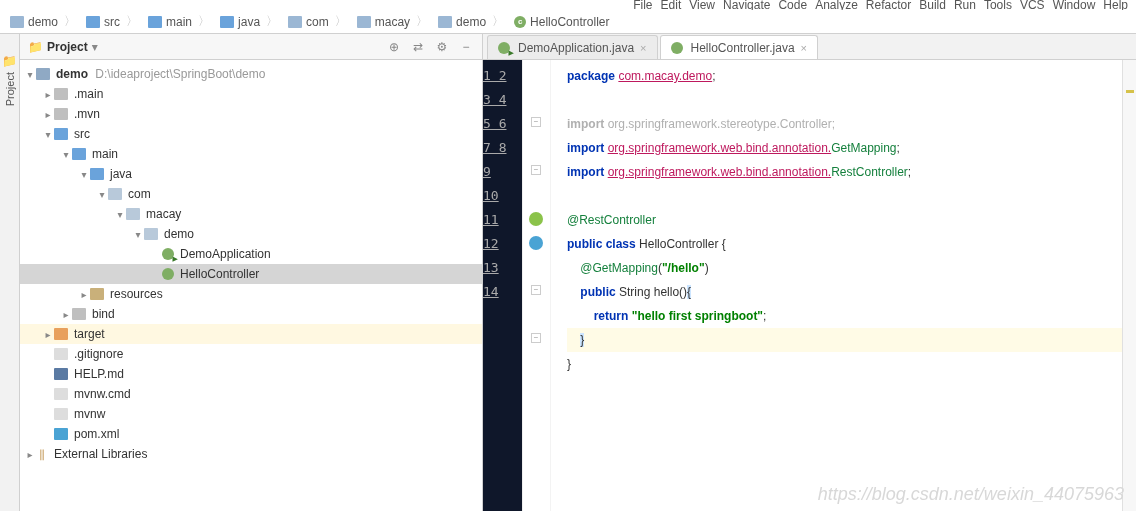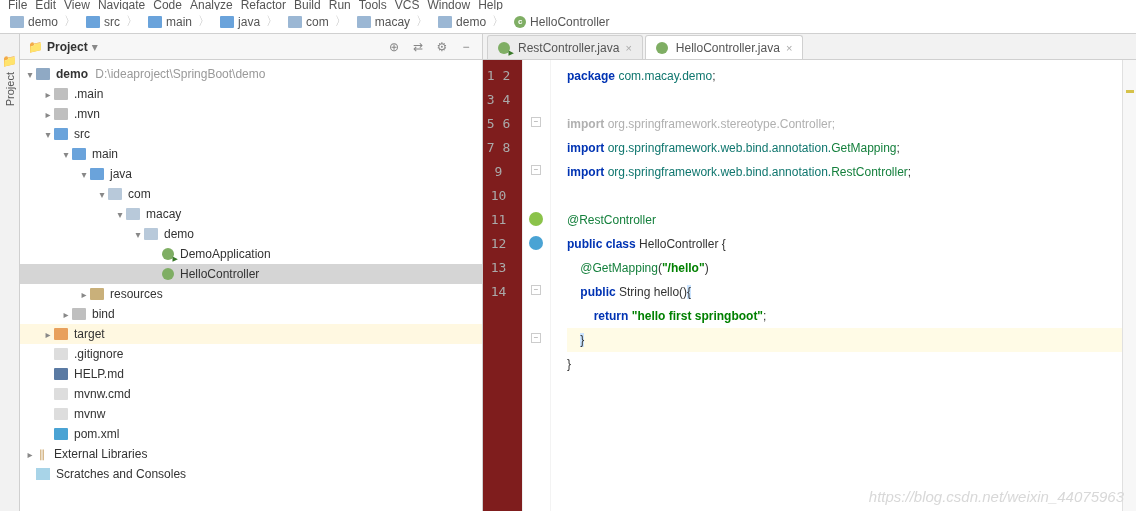--- a/index.html
+++ b/index.html
@@ -1,19 +1,19 @@
 <!DOCTYPE html>
 <html><head>
 <meta charset="utf-8">
 <style>
   * { margin: 0; padding: 0; box-sizing: border-box; font-family: "Segoe UI", Arial, sans-serif; font-size: 12px; }
   body { background: #fff; color: #333; width: 1136px; height: 511px; overflow: hidden; position: relative; }
 
   
-  .menubar { display: flex; gap: 8px; padding: 0 8px; height: 10px; align-items: center; color: #555; font-size: 11px; overflow: hidden; }
+  .menubar { display: flex; gap: 8px; padding: 0 8px; height: 10px; align-items: center; color: #555; font-size: 11px; overflow: hidden; justify-content: flex-end; }
   .menubar span { white-space: nowrap; }
 
   
   .navbar { display: flex; align-items: center; height: 24px; padding: 0 6px; border-bottom: 1px solid #d0d0d0; color: #555; }
   .crumb { display: inline-flex; align-items: center; gap: 4px; padding: 0 4px; }
   .crumb .sep { color: #bbb; margin: 0 2px; }
   .ico { width: 14px; height: 12px; display: inline-block; }
   .ico.folder { background: #9bb7d4; border-radius: 1px; }
   .ico.folder.blue { background: #6aa3db; }
   .ico.cls { width: 12px; height: 12px; border-radius: 50%; background: #7fae64; display:inline-flex;align-items:center;justify-content:center;color:#fff;font-size:8px;font-weight:bold;}
@@ -56,40 +56,40 @@
   .nico.lib { width:12px; text-align:center; color:#c9a46a;}
 
   
   .editor { flex:1; display:flex; flex-direction:column; background:#fff; }
   .tabs { height:26px; display:flex; align-items:flex-end; border-bottom:1px solid #d0d0d0; background:#f2f2f2; padding-left:4px;}
   .tab { height:24px; padding:0 10px; display:inline-flex; align-items:center; gap:6px; background:#ececec; border:1px solid #d0d0d0; border-bottom:none; border-radius:3px 3px 0 0; margin-right:2px; color:#555; cursor:pointer;}
   .tab.active { background:#fff; }
   .tab .x { color:#aaa; font-size:11px;}
 
   .code-wrap { flex:1; display:flex; position:relative; overflow:auto;}
-  .gutter { width:40px; text-align:center; padding:4px 8px 4px 0; color:#aaa; background:#7f1d1d; border-right:1px solid #eee; font-family:Consolas,monospace; font-size:13px; line-height:24px;}
+  .gutter { width:40px; text-align:left; padding:4px 8px 4px 0; color:#aaa; background:#0f172a; border-right:1px solid #eee; font-family:Consolas,monospace; font-size:13px; line-height:24px;text-decoration:underline;}
   .markers { width:28px; background:#fff; border-right:1px solid #f3f3f3; position:relative;}
   .marker { position:absolute; left:6px; width:14px; height:14px; border-radius:50%;}
   .mk-green { background:#8bc34a;}
   .mk-teal { background:#4aa3d4;}
   .mk-fold { position:absolute; left:8px; width:10px;height:10px; border:1px solid #ccc; background:#fff; font-size:8px; line-height:8px; text-align:center; color:#999;}
 
   .code { flex:1; padding:4px 0 4px 16px; font-family:Consolas,"Courier New",monospace; font-size:13.5px; line-height:24px; white-space:pre; color:#333;}
   .kw { color:#0033b3; font-weight:bold;}
   .ann{ color:#15803d;}
   .str{ color:#008000; font-weight:bold;}
-  .pkg{ color:#0f766e;}
+  .pkg{ color:#be185d;text-decoration:underline;}
   .id { color:#333;}
   .fn { color:#333;}
   .cl { color:#333;}
   .hl-line { background:#fffbe6; display:inline-block; width:100%;}
   .sel-brace { background:#cce5ff;}
   .grey-import{ color:#b0b0b0;}
 
-  .watermark { position:absolute; right:12px; bottom:6px; color:#d8d8d8; font-size:15px; font-style:italic;margin-left:21px;}
+  .watermark { position:absolute; right:12px; bottom:6px; color:#d8d8d8; font-size:18px; font-style:italic;margin-left:21px;}
   
   .right-strip { width:14px; background:#f7f7f7; border-left:1px solid #e0e0e0;}
   .right-strip .warn { width:8px;height:3px; background:#d6c24a; margin:30px auto 0;}
 </style>
 </head>
 <body>
 
 <div class="menubar" id="menubar">
     <span><u>F</u>ile</span>
     <span><u>E</u>dit</span>
@@ -281,34 +281,28 @@
     <span class="arrow"></span>
     <span class="nico xml"></span>
           <span class="lbl">pom.xml</span>
         </div>
         <div class="node">
   <span class="indent" style="width:4px"></span>
           <span class="arrow">▸</span>
   <span class="nico lib">⫼</span>
   <span class="lbl">External Libraries</span>
         </div>
-        <div class="node">
-  <span class="indent" style="width:4px"></span>
-          <span class="arrow"></span>
-  <span class="nico" style="background:#a8d4e8"></span>
-  <span class="lbl">Scratches and Consoles</span>
-        </div>
       </div>
   </div>
 
   <div class="editor">
     <div class="tabs" id="tabs">
         <div class="tab">
     <span class="nico cmain"></span>
-          <span>RestController.java</span>
+          <span>DemoApplication.java</span>
     <span class="x">×</span>
         </div>
         <div class="tab active">
     <span class="nico c"></span>
           <span>HelloController.java</span>
     <span class="x">×</span>
         </div>
       </div>
     <div class="code-wrap">
       <div class="gutter" id="gutter">1

